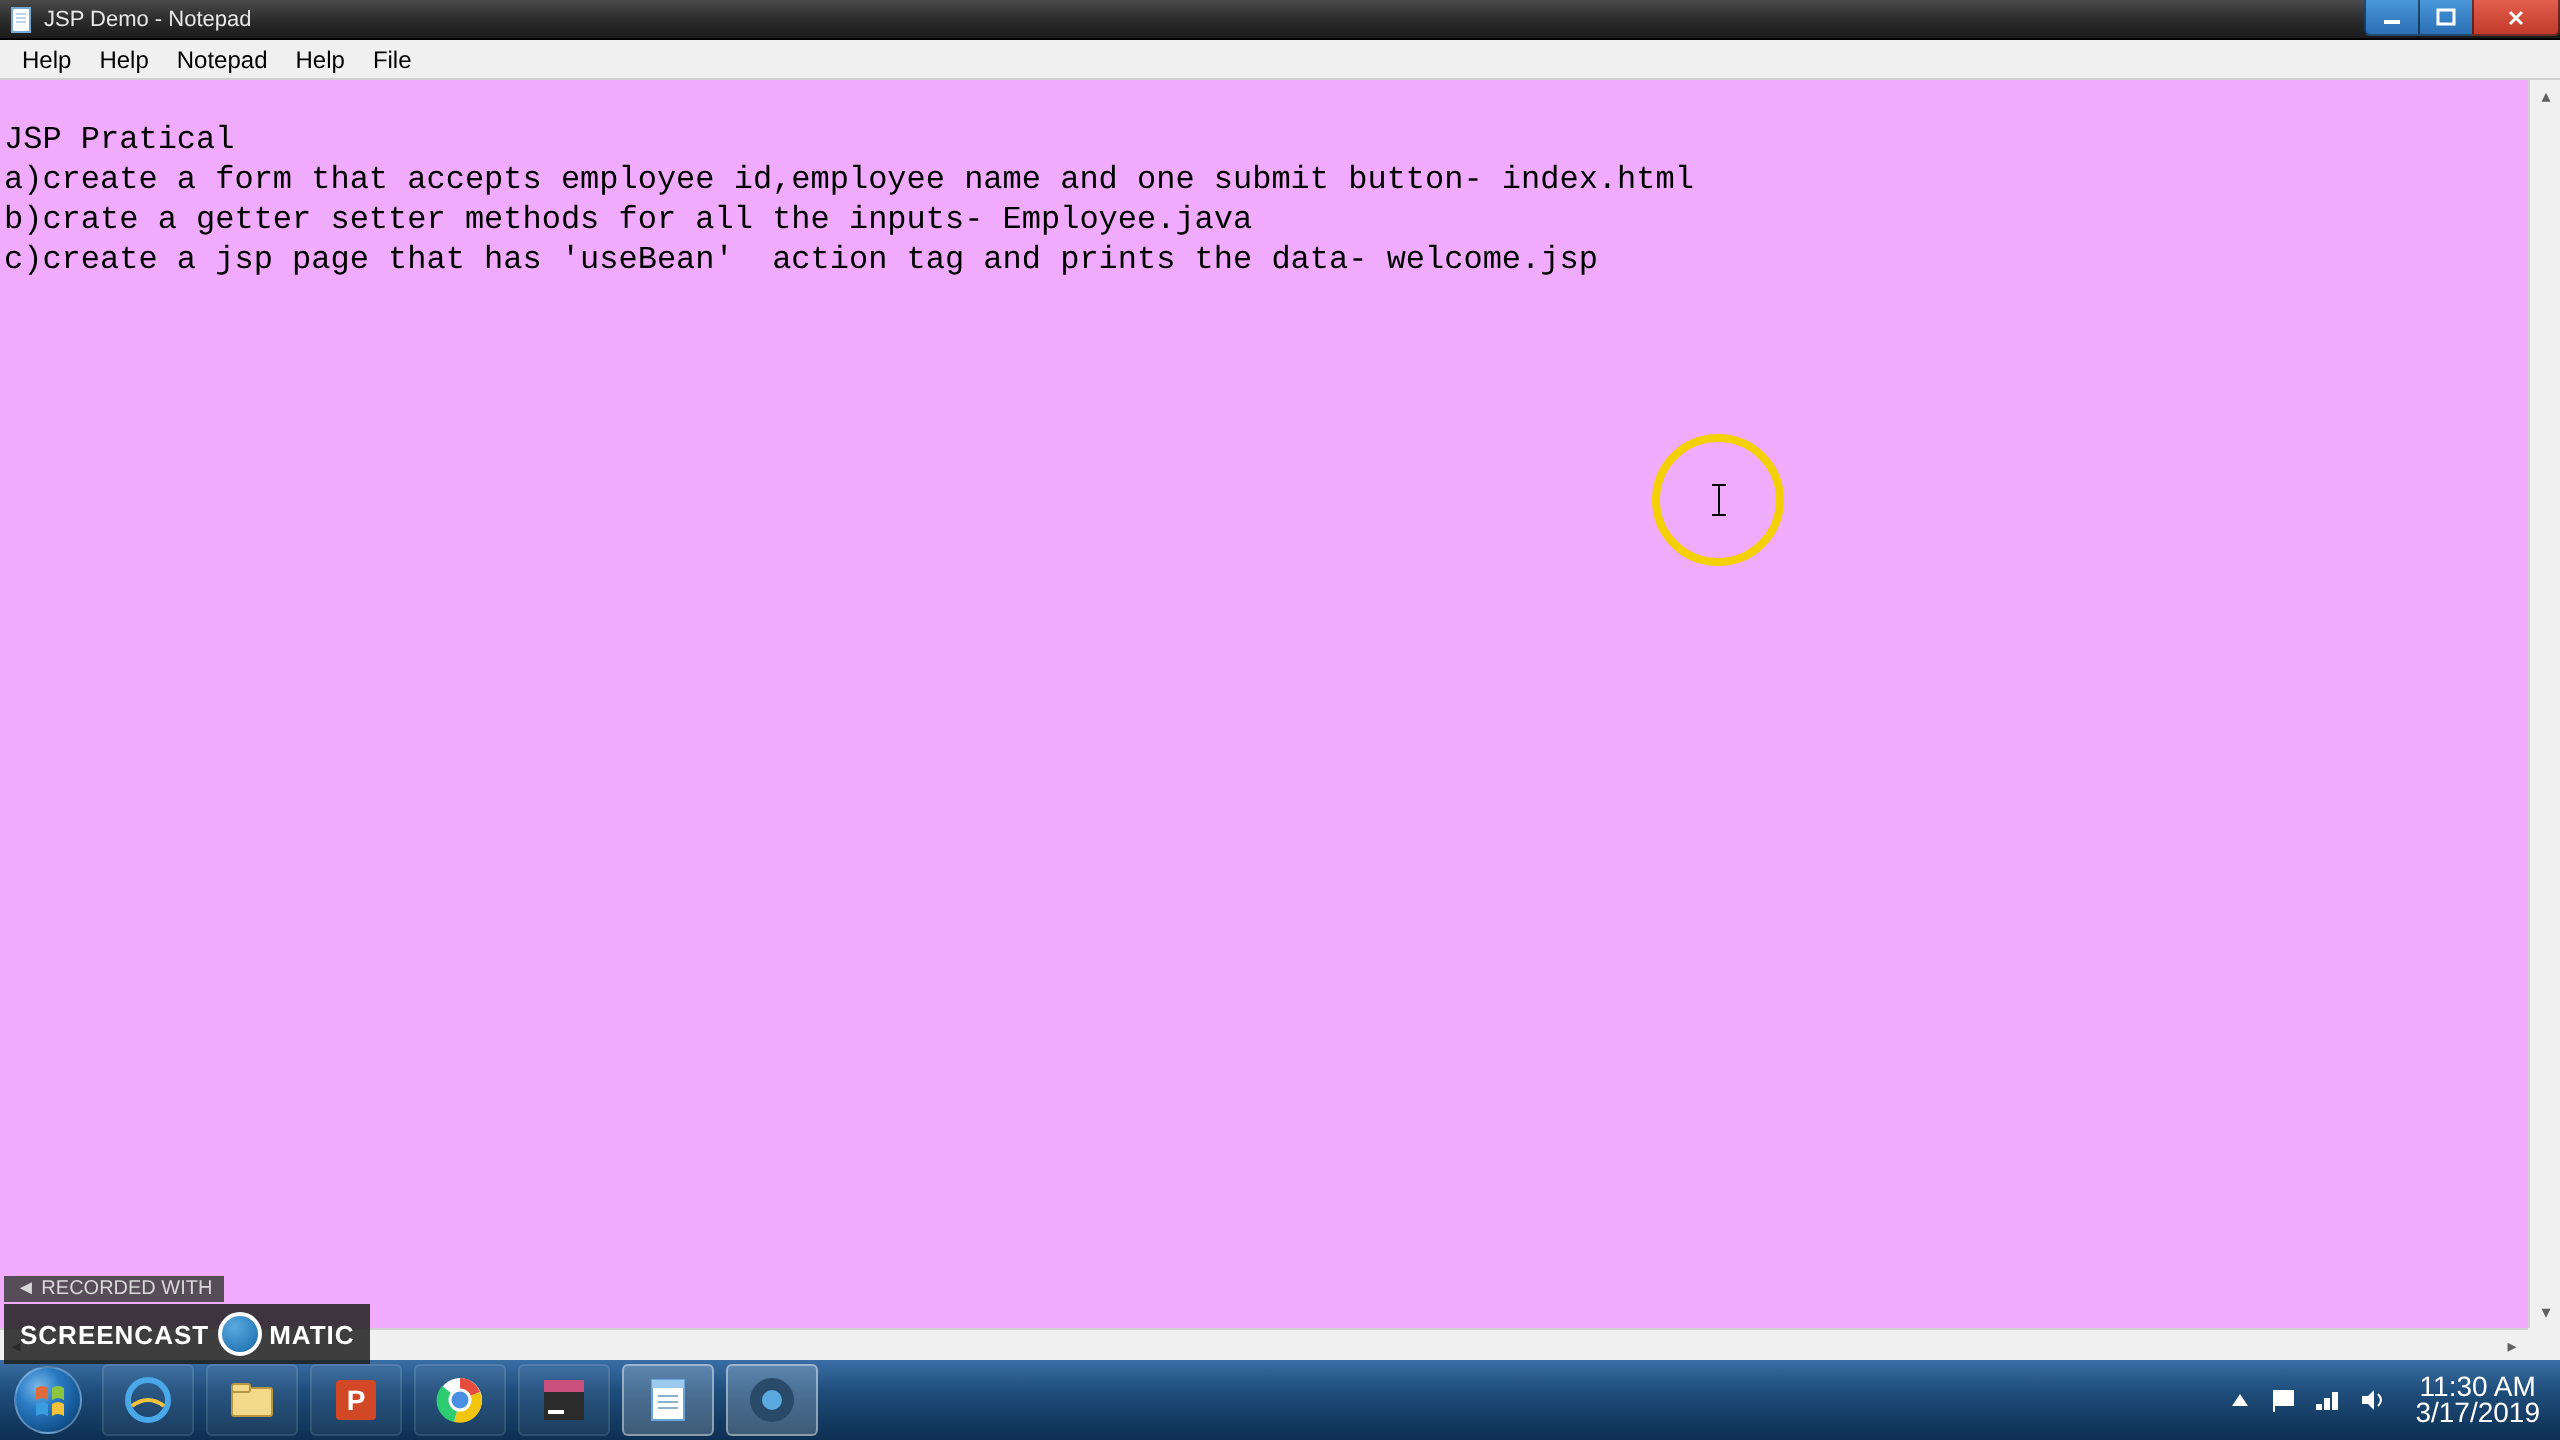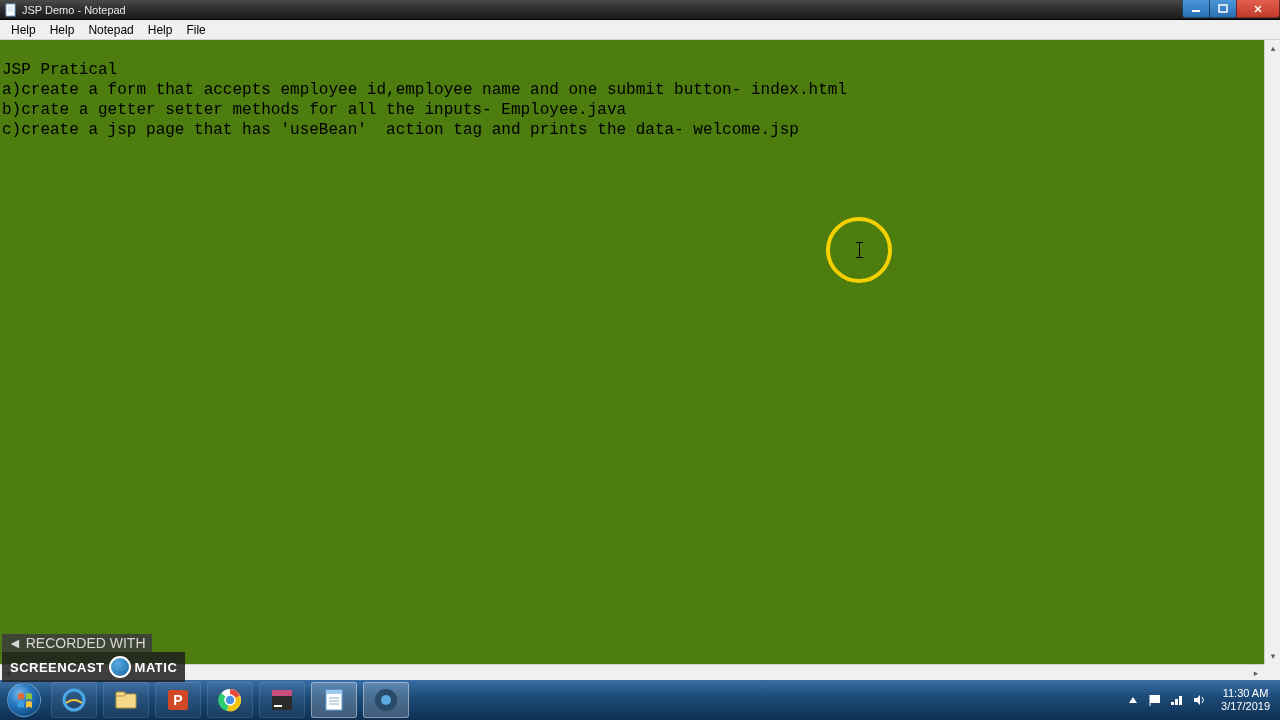--- a/index.html
+++ b/index.html
@@ -84,21 +84,21 @@
 }
 .editor {
   width: calc(100% - 16px);
   height: 100%;
   padding: 20px 2px 16px 2px;
   font-family: Consolas, "Courier New", monospace;
   font-size: 16px;
   line-height: 20px;
   color: #000;
   white-space: pre;
-  background: #4d7c0f;
+  background: #f0abfc;
   border: none;
   outline: none;
   resize: none;
 }
 .scroll-track {
   position: absolute;
   top: 0; right: 0; bottom: 16px;
   width: 16px;
   background: #f0f0f0;
   border-left: 1px solid #d0d0d0;
@@ -201,21 +201,21 @@
   background: rgba(255,255,255,0.2);
   border: 1px solid rgba(255,255,255,0.4);
 }
 
 .tray {
   margin-left: auto;
   display: flex;
   align-items: center;
   padding-right: 4px;
   color: #fff;
-  font-size: 11px;
+  font-size: 14px;
 }
 .tray-icons {
   display: flex;
   gap: 6px;
   margin-right: 8px;
 }
 .tray-icon { width: 16px; height: 16px; display: flex; align-items: center; justify-content: center; }
 .tray-time {
   text-align: center;
   line-height: 13px;
@@ -225,21 +225,21 @@
 
 .watermark {
   position: absolute;
   left: 2px;
   bottom: 38px;
   z-index: 10;
 }
 .watermark-tab {
   background: rgba(60,60,60,0.85);
   color: #d8d8d8;
-  font-size: 14px;
+  font-size: 10px;
   padding: 1px 6px;
   display: inline-block;
   margin-top: 40px;
 }
 .watermark-main {
   display: flex;
   align-items: center;
   background: rgba(30,30,30,0.85);
   color: #fff;
   padding: 4px 8px;

